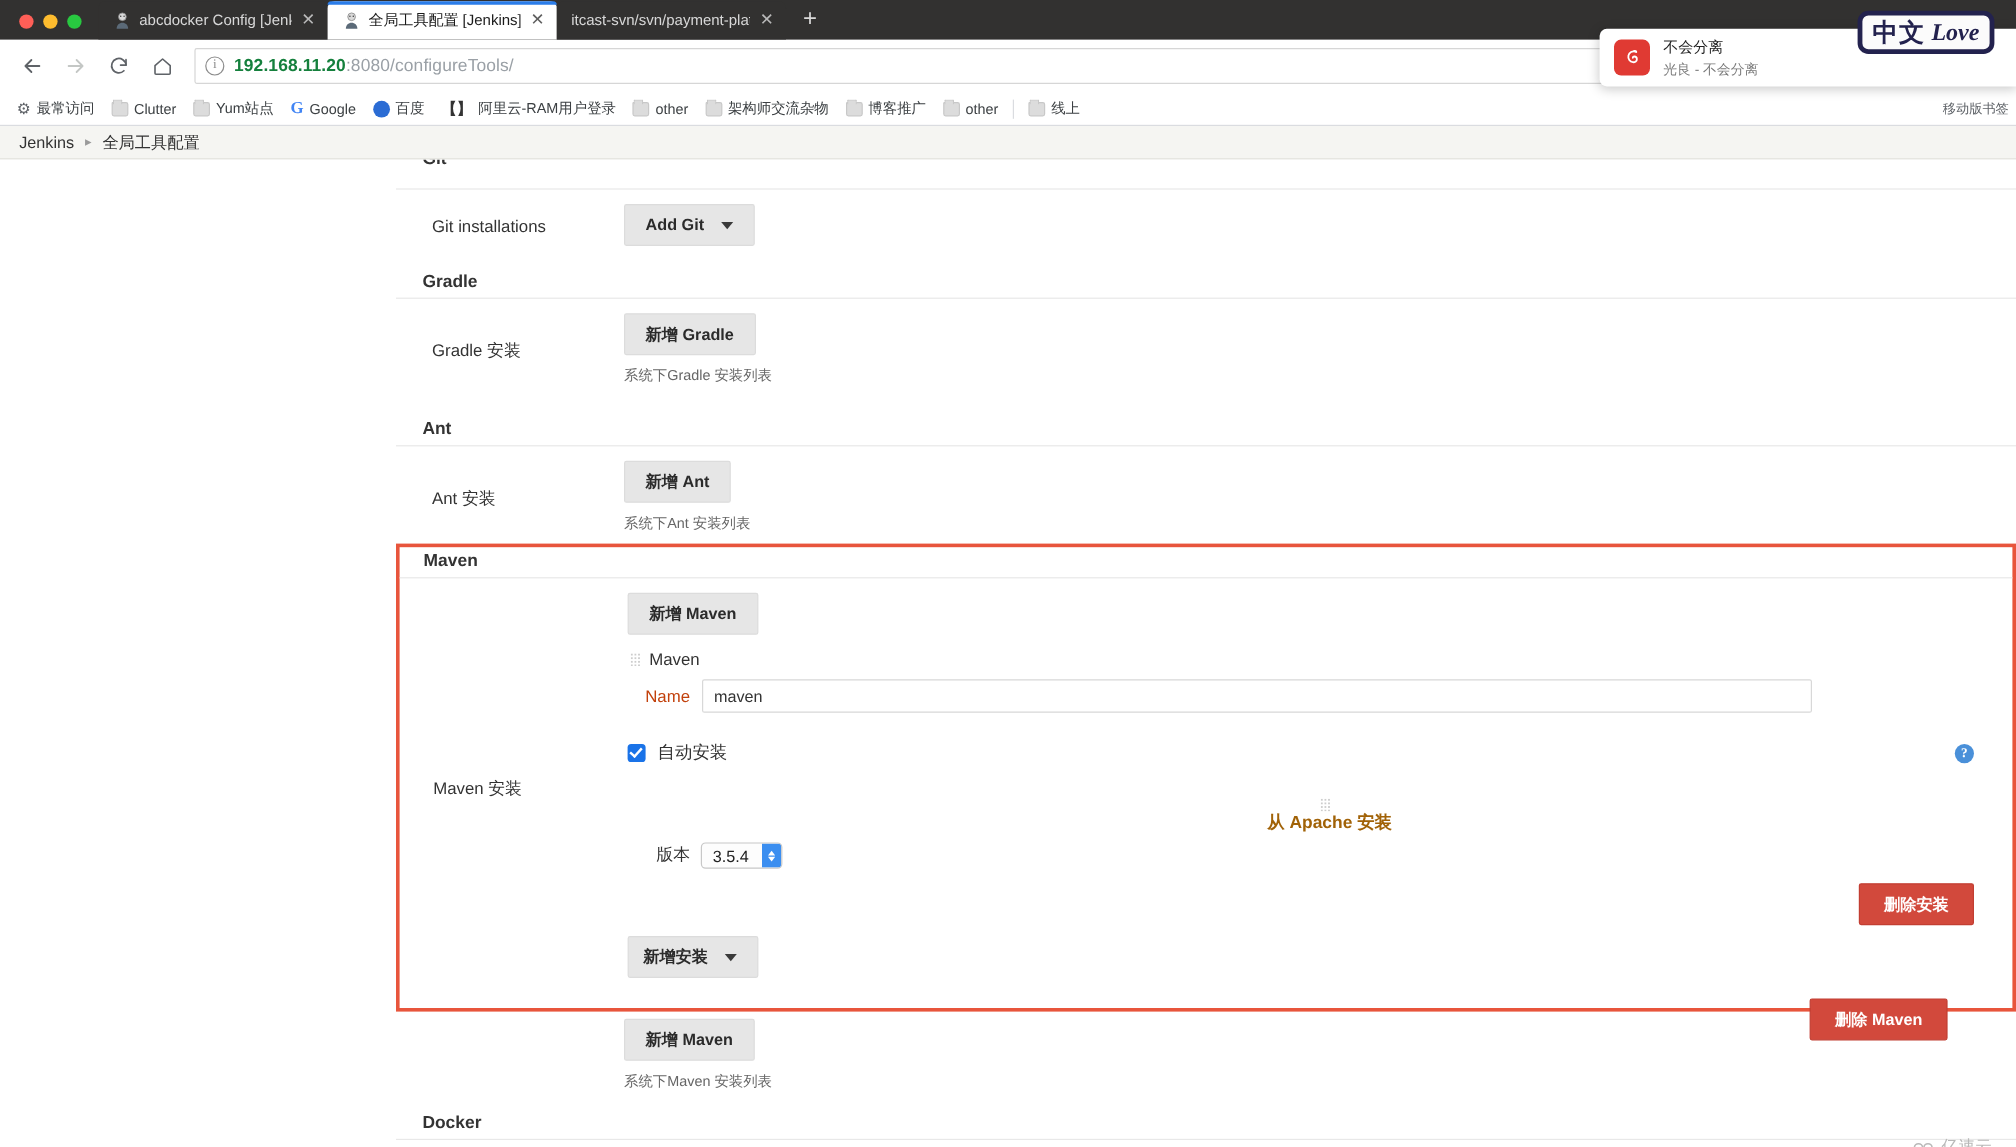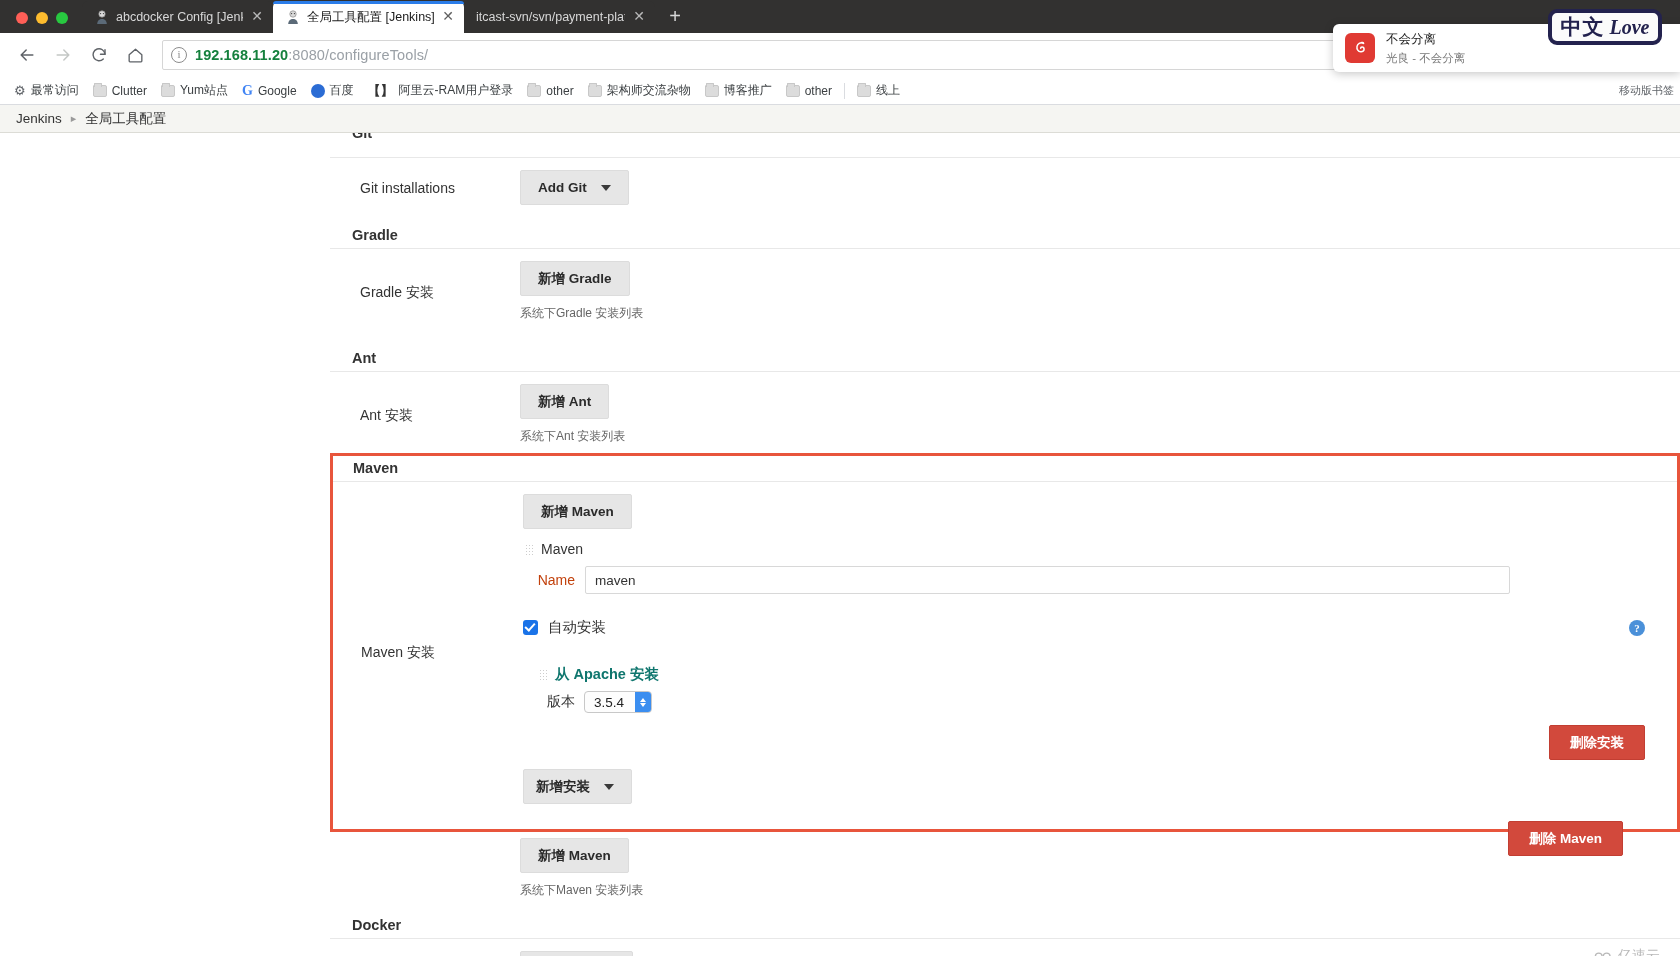--- a/index.html
+++ b/index.html
@@ -428,21 +428,21 @@
     font-weight: 700;
     line-height: 16px;
     text-align: center;
     font-family: "Liberation Serif", serif;
     display: block;
   }
 
   .apache-block { padding-top: 28px; padding-left: 16px; }
   .apache-title {
     display: flex; align-items: center;
-    font-size: 14.5px; font-weight: 700; color: #0f766e;
+    font-size: 14.5px; font-weight: 700; color: #a16207; flex-direction: column;
   }
   .version-row {
     display: flex; align-items: center; gap: 9px;
     padding-top: 7px; padding-left: 8px;
   }
   .version-label { font-size: 14px; color: #333; }
   .select-box {
     display: inline-flex;
     align-items: center;
     height: 22px;

